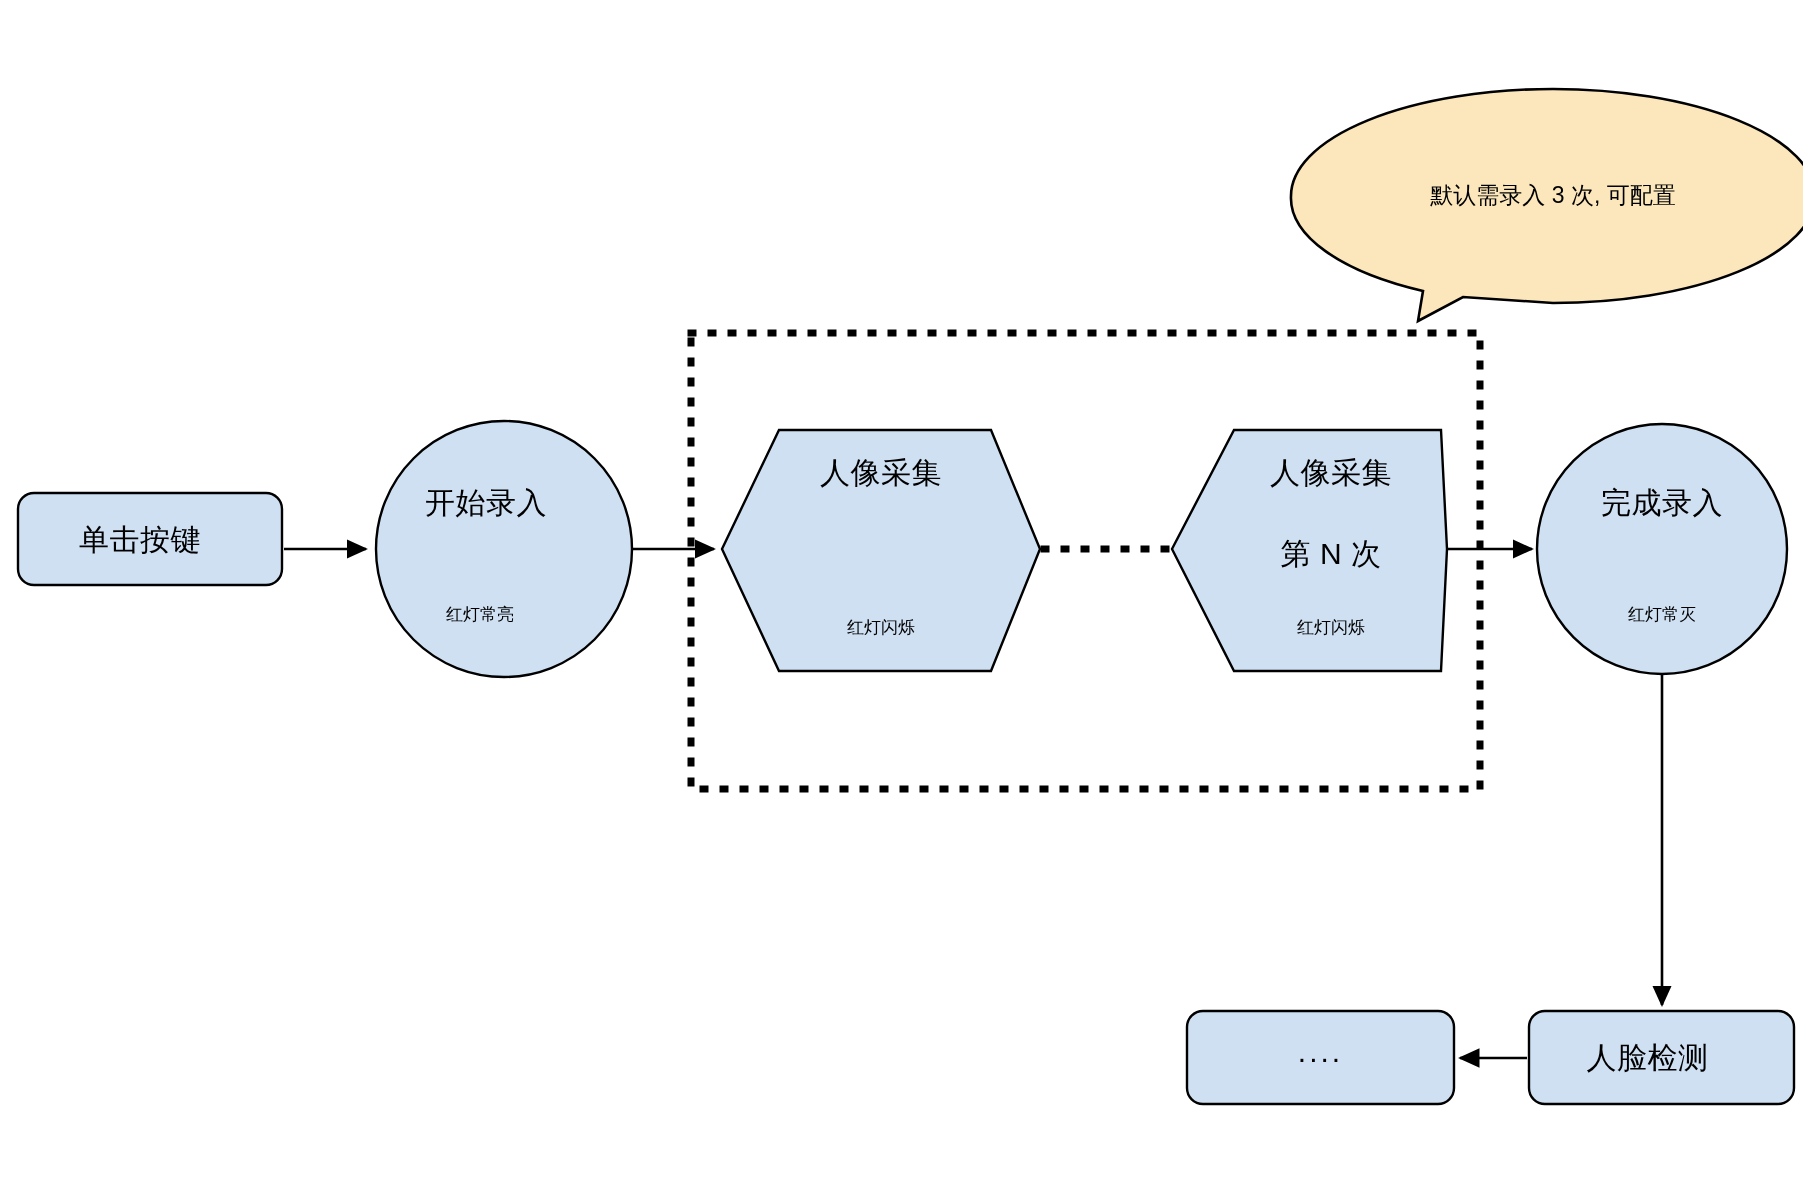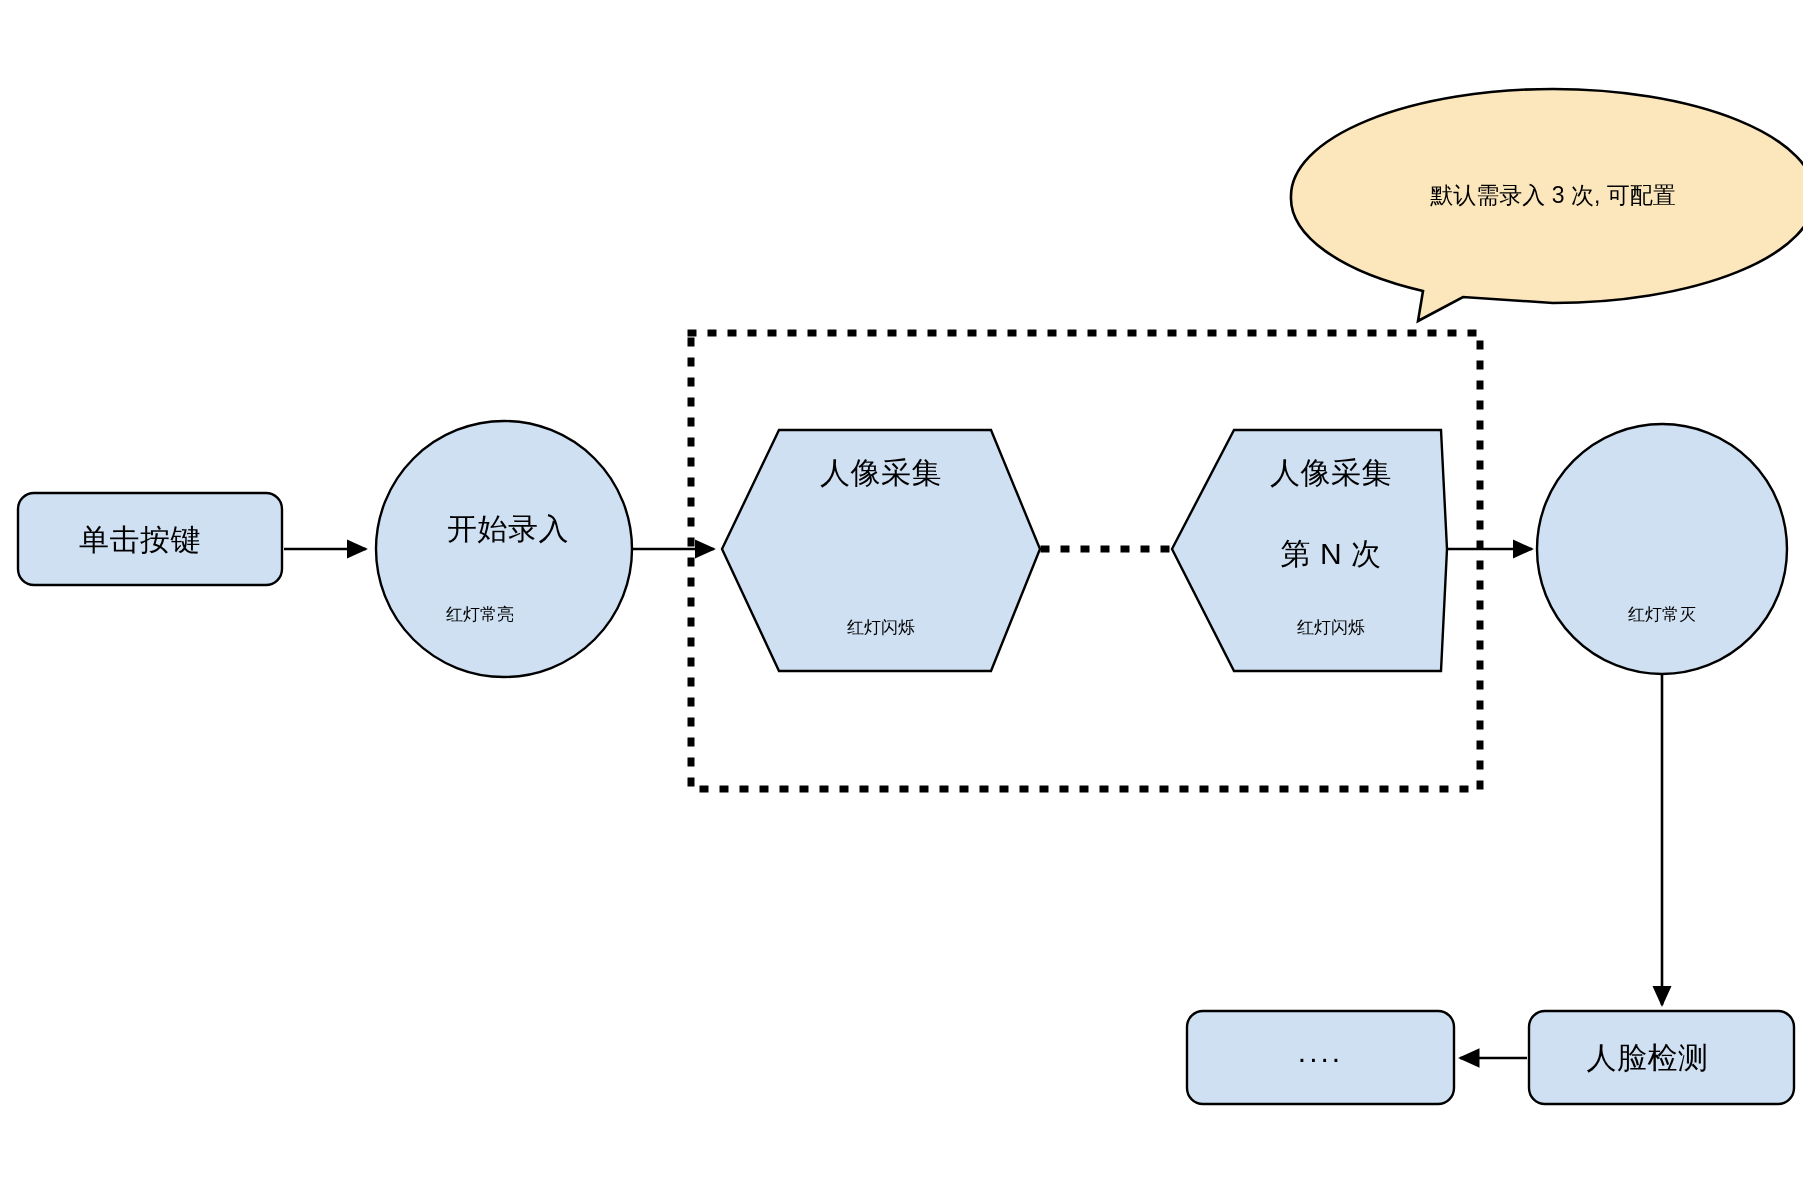--- a/index.html
+++ b/index.html
@@ -122,30 +122,31 @@
 
     <line class="edge" x1="1447" y1="549" x2="1532" y2="549" marker-end="url(#arrow)"></line>
 
     <line class="edge" x1="1662" y1="675" x2="1662" y2="1005" marker-end="url(#arrow)"></line>
 
     <line class="edge" x1="1527" y1="1058" x2="1460" y2="1058" marker-end="url(#arrow)"></line>
   </svg>
 
   <div class="lbl lbl-main" style="left:18px; top:523px; width:244px;">单击按键</div>
 
-  <div class="lbl lbl-main" style="left:380px; top:486px; width:256px;margin-top:26px;">开始录入</div>
+  <div class="lbl lbl-main" style="left:358px; top:486px; width:256px;">开始录入</div>
   <div class="lbl lbl-sub" style="left:352px; top:605px; width:256px;">红灯常亮</div>
 
   <div class="lbl lbl-main" style="left:722px; top:456px; width:318px;">人像采集</div>
   <div class="lbl lbl-sub" style="left:722px; top:618px; width:318px;">红灯闪烁</div>
 
   <div class="lbl lbl-main" style="left:1172px; top:456px; width:318px;">人像采集</div>
   <div class="lbl lbl-main" style="left:1172px; top:537px; width:318px;">第 N 次</div>
   <div class="lbl lbl-sub" style="left:1172px; top:618px; width:318px;">红灯闪烁</div>
 
+  <div class="lbl lbl-main" style="left:1534px; top:486px; width:256px;">完成录入</div>
   <div class="lbl lbl-sub" style="left:1534px; top:605px; width:256px;">红灯常灭</div>
 
   <div class="lbl lbl-main" style="left:1529px; top:1041px; width:237px;">人脸检测</div>
 
   <div class="lbl lbl-dots" style="left:1187px; top:1035px; width:267px;">....</div>
 
   <div class="lbl lbl-callout" style="left:1291px; top:182px; width:524px;">默认需录入 3 次, 可配置</div>
 
 </div>
 

